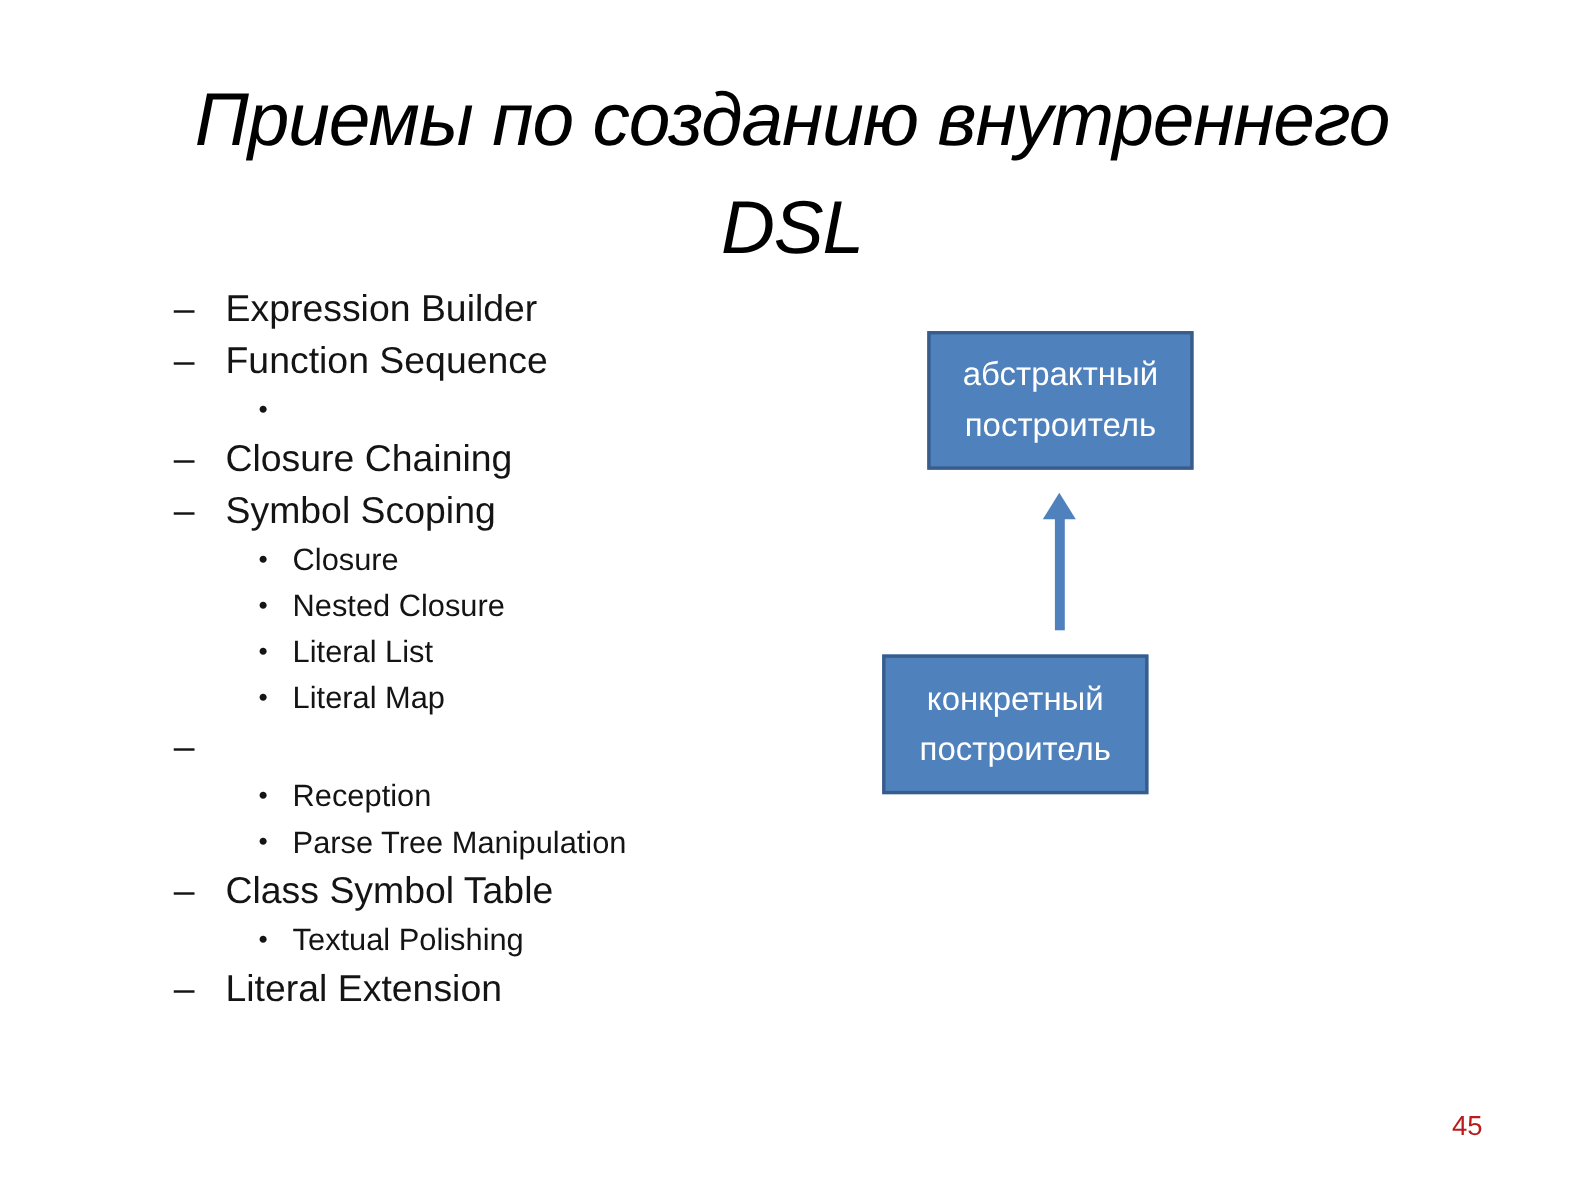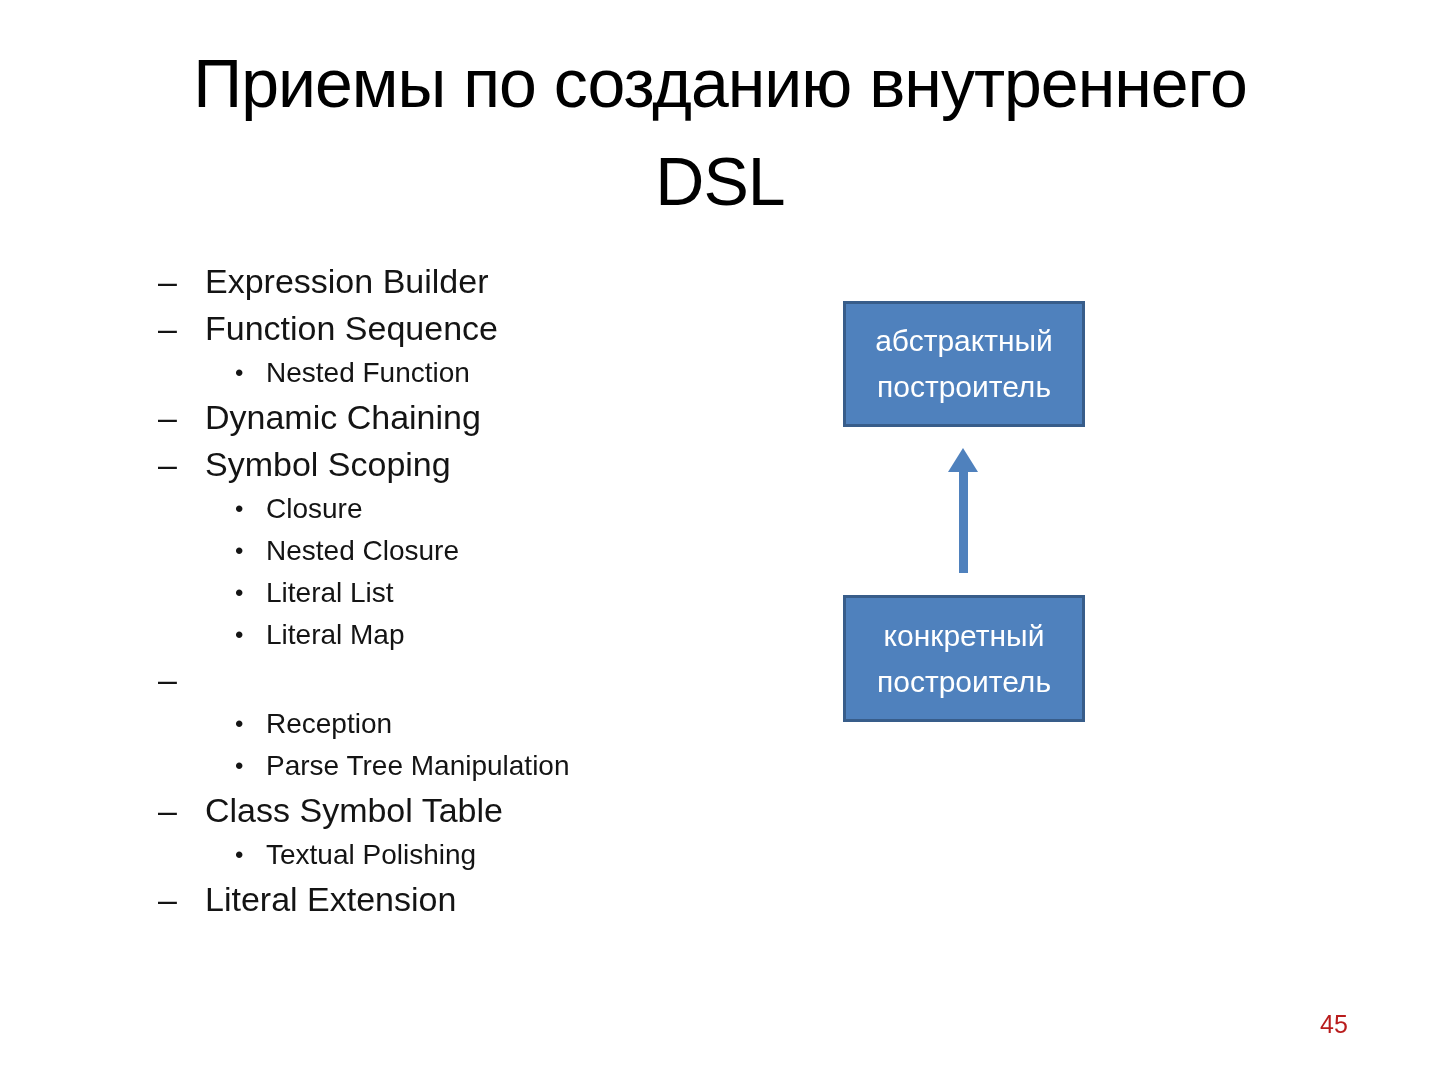--- a/index.html
+++ b/index.html
@@ -1,39 +1,39 @@
 <!DOCTYPE html>
 <html><head>
 <meta charset="utf-8">
 <style>
   html,body{margin:0;padding:0;background:#fff;}
   .slide{
     position:relative;width:1440px;height:1080px;background:#ffffff;overflow:hidden;
     font-family:"Liberation Sans", sans-serif;
   }
   .title{
-    position:absolute;top:34px;left:0;right:0;text-align:center;
-    font-size:68px;line-height:98px;color:#000000;font-weight:400;letter-spacing:-1px;
+    position:absolute;top:60px;left:0;right:0;text-align:center;
+    font-size:68px;line-height:98px;color:#000000;font-weight:400;letter-spacing:-1px;font-style:italic;
   }
   .title span{display:block;}
   .outline{position:absolute;left:158px;top:258px;color:#141414;}
   .row{display:flex;align-items:center;}
   .row.l1{height:47px;font-size:34px;}
   .row.l2{height:42px;font-size:28px;padding-left:77px;}
   .row.l1 .bullet{width:47px;font-size:34px;}
   .row.l2 .bullet{width:31px;font-size:24px;}
   .bullet{flex:0 0 auto;}
   .box{
     position:absolute;width:242px;box-sizing:border-box;
     background:#4f81bd;border:3px solid #385d8a;color:#ffffff;
     display:flex;align-items:center;justify-content:center;text-align:center;
     font-size:30px;line-height:46px;padding:0 14px;
   }
   .box-abstract{left:843px;top:301px;height:126px;}
-  .box-concrete{left:843px;top:595px;height:127px;}
+  .box-concrete{left:802px;top:595px;height:127px;}
   .arrow-shaft{position:absolute;left:959px;top:470px;width:9px;height:103px;background:#4f81bd;}
   .arrow-head{
     position:absolute;left:948px;top:448px;width:0;height:0;
     border-left:15px solid transparent;border-right:15px solid transparent;
     border-bottom:24px solid #4f81bd;
   }
   .page-num{position:absolute;left:1320px;top:1010px;font-size:25px;color:#b91c1c;}
 </style>
 </head>
 <body>
@@ -49,25 +49,24 @@
     <div class="row l1">
       <span class="bullet">–</span>
       <span>Expression Builder</span>
     </div>
     <div class="row l1">
       <span class="bullet">–</span>
       <span>Function Sequence</span>
     </div>
     <div class="row l2">
       <span class="bullet">•</span>
-      <span>Nested Function</span>
     </div>
     <div class="row l1">
       <span class="bullet">–</span>
-      <span>Dynamic Chaining</span>
+      <span>Closure Chaining</span>
     </div>
     <div class="row l1">
       <span class="bullet">–</span>
       <span>Symbol Scoping</span>
     </div>
     <div class="row l2">
       <span class="bullet">•</span>
       <span>Closure</span>
     </div>
     <div class="row l2">

